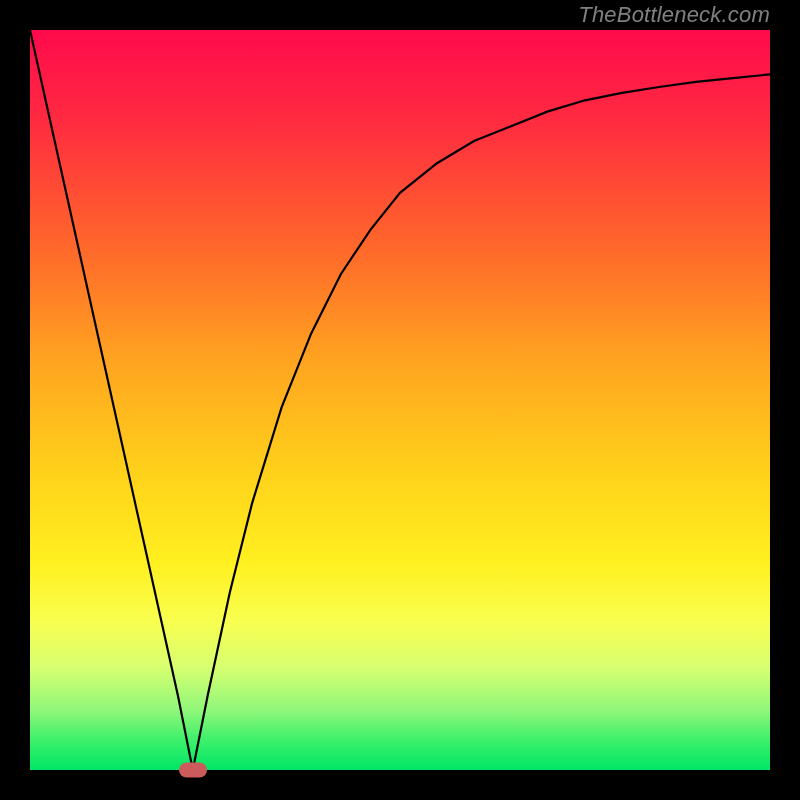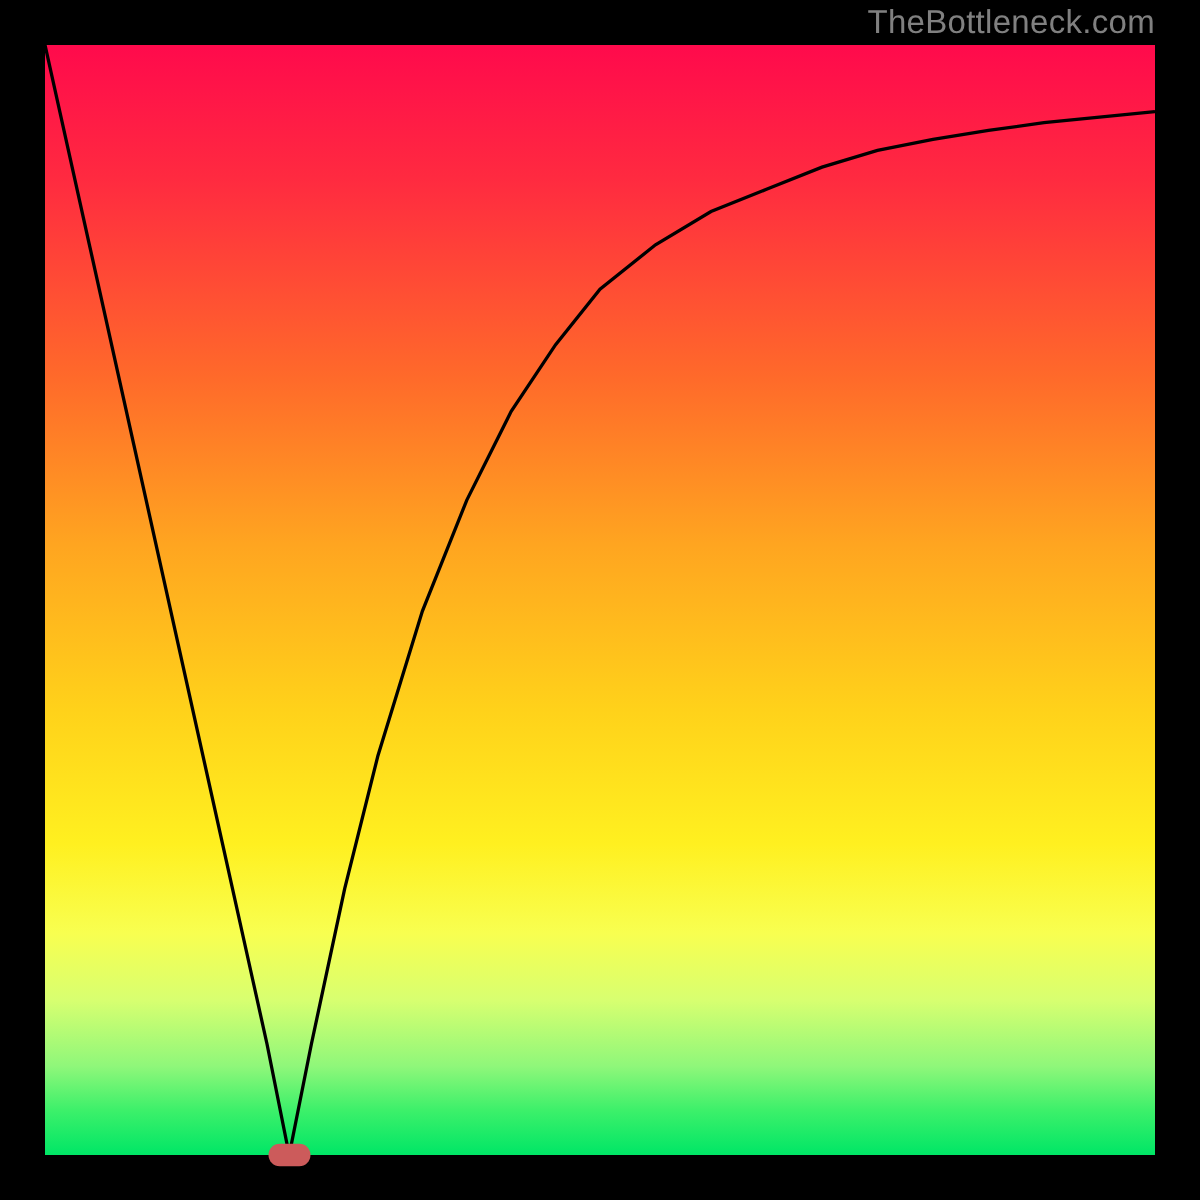--- a/index.html
+++ b/index.html
@@ -9,20 +9,21 @@
     height: 800px;
     background: #000;
     font-family: Arial, Helvetica, sans-serif;
     overflow: hidden;
   }
   .container {
     position: relative;
     width: 800px;
     height: 800px;
     background: #000;
+    font-style: italic;
   }
   .watermark {
     position: absolute;
     top: 2px;
     right: 30px;
     color: #808080;
     font-size: 22px;
     font-weight: 500;
     letter-spacing: 0.2px;
     z-index: 20;

